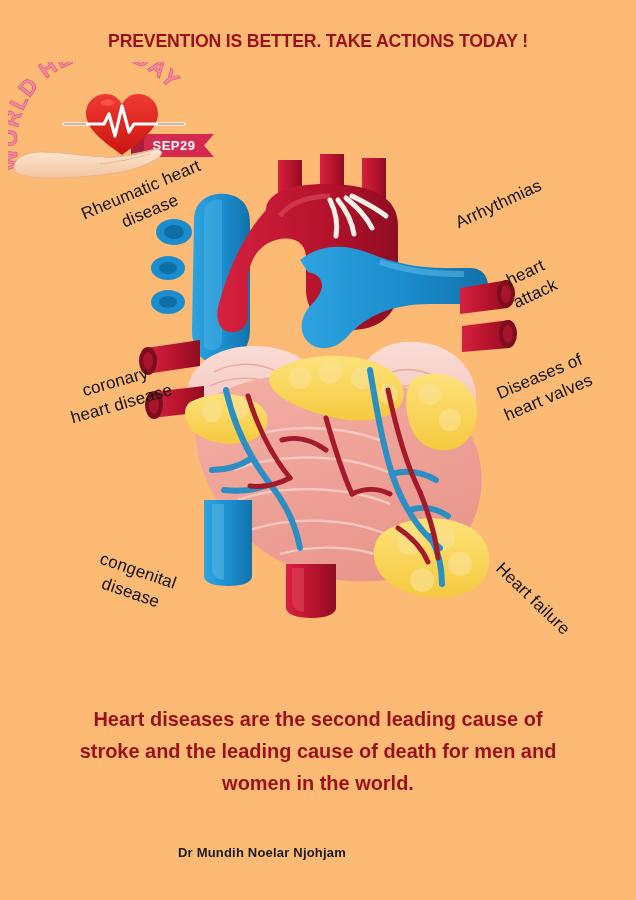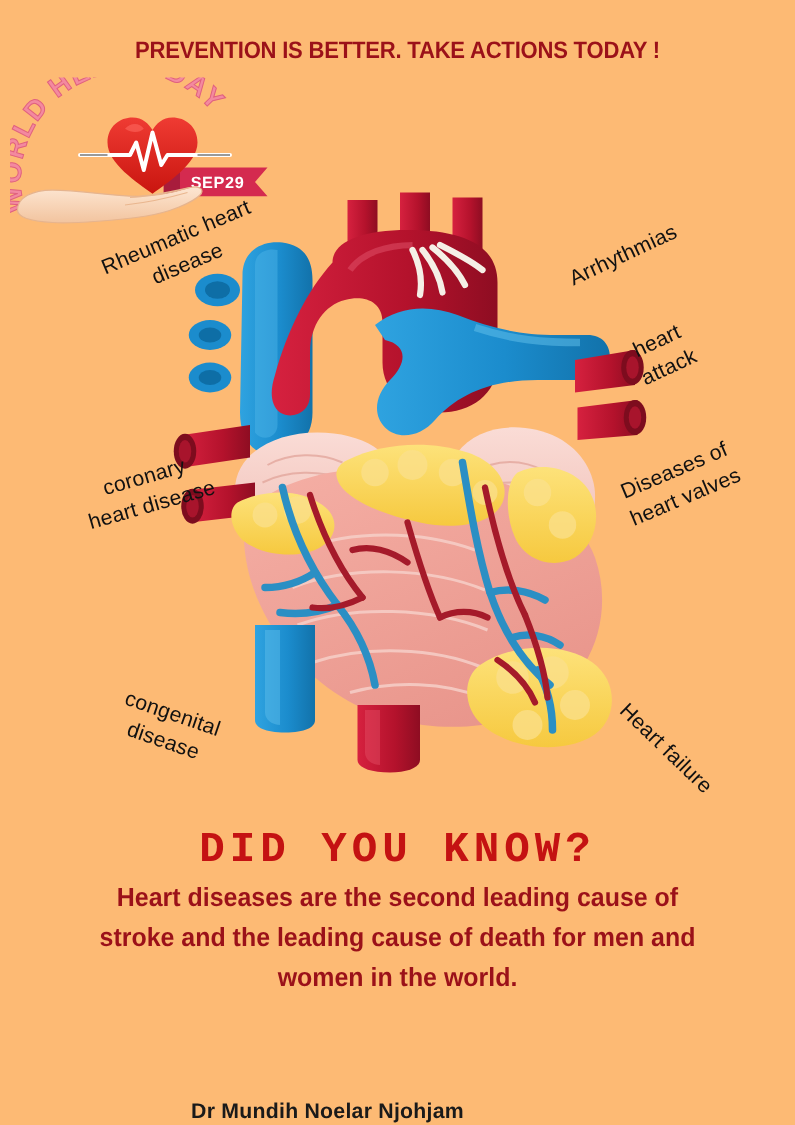--- a/index.html
+++ b/index.html
@@ -48,21 +48,21 @@
   }
   .fact{
     position:absolute;left:48px;top:703px;width:540px;text-align:center;
     font-family:"Liberation Sans",sans-serif;font-weight:bold;
     font-size:21px;line-height:1.52;color:#9b1119;
     transform:scaleX(0.95);
   }
   .credit{
     position:absolute;left:0;top:845px;width:524px;text-align:center;
     font-family:"Liberation Sans",sans-serif;font-weight:bold;
-    font-size:17px;color:#1a1a1a;letter-spacing:0.2px;margin-top:34px;
+    font-size:13px;color:#1a1a1a;letter-spacing:0.2px;
   }
 </style>
 </head>
 <body>
 
 <div class="poster">
 
   <div class="header-title">PREVENTION IS BETTER. TAKE ACTIONS TODAY !</div>
 
   <div class="logo">
@@ -284,17 +284,16 @@
 heart disease</div>
   <div class="label lbl-congenital">congenital
 disease</div>
   <div class="label lbl-arrhythmias">Arrhythmias</div>
   <div class="label lbl-attack">heart
 attack</div>
   <div class="label lbl-valves">Diseases of
 heart valves</div>
   <div class="label lbl-failure">Heart failure</div>
 
-  <div class="didyouknow">DID  YOU  KNOW?</div>
   <div class="fact">Heart diseases are the second leading cause of stroke and the leading cause of death for men and women in the world.</div>
 
   <div class="credit">Dr Mundih Noelar Njohjam</div>
 </div>
 
 </body></html>

